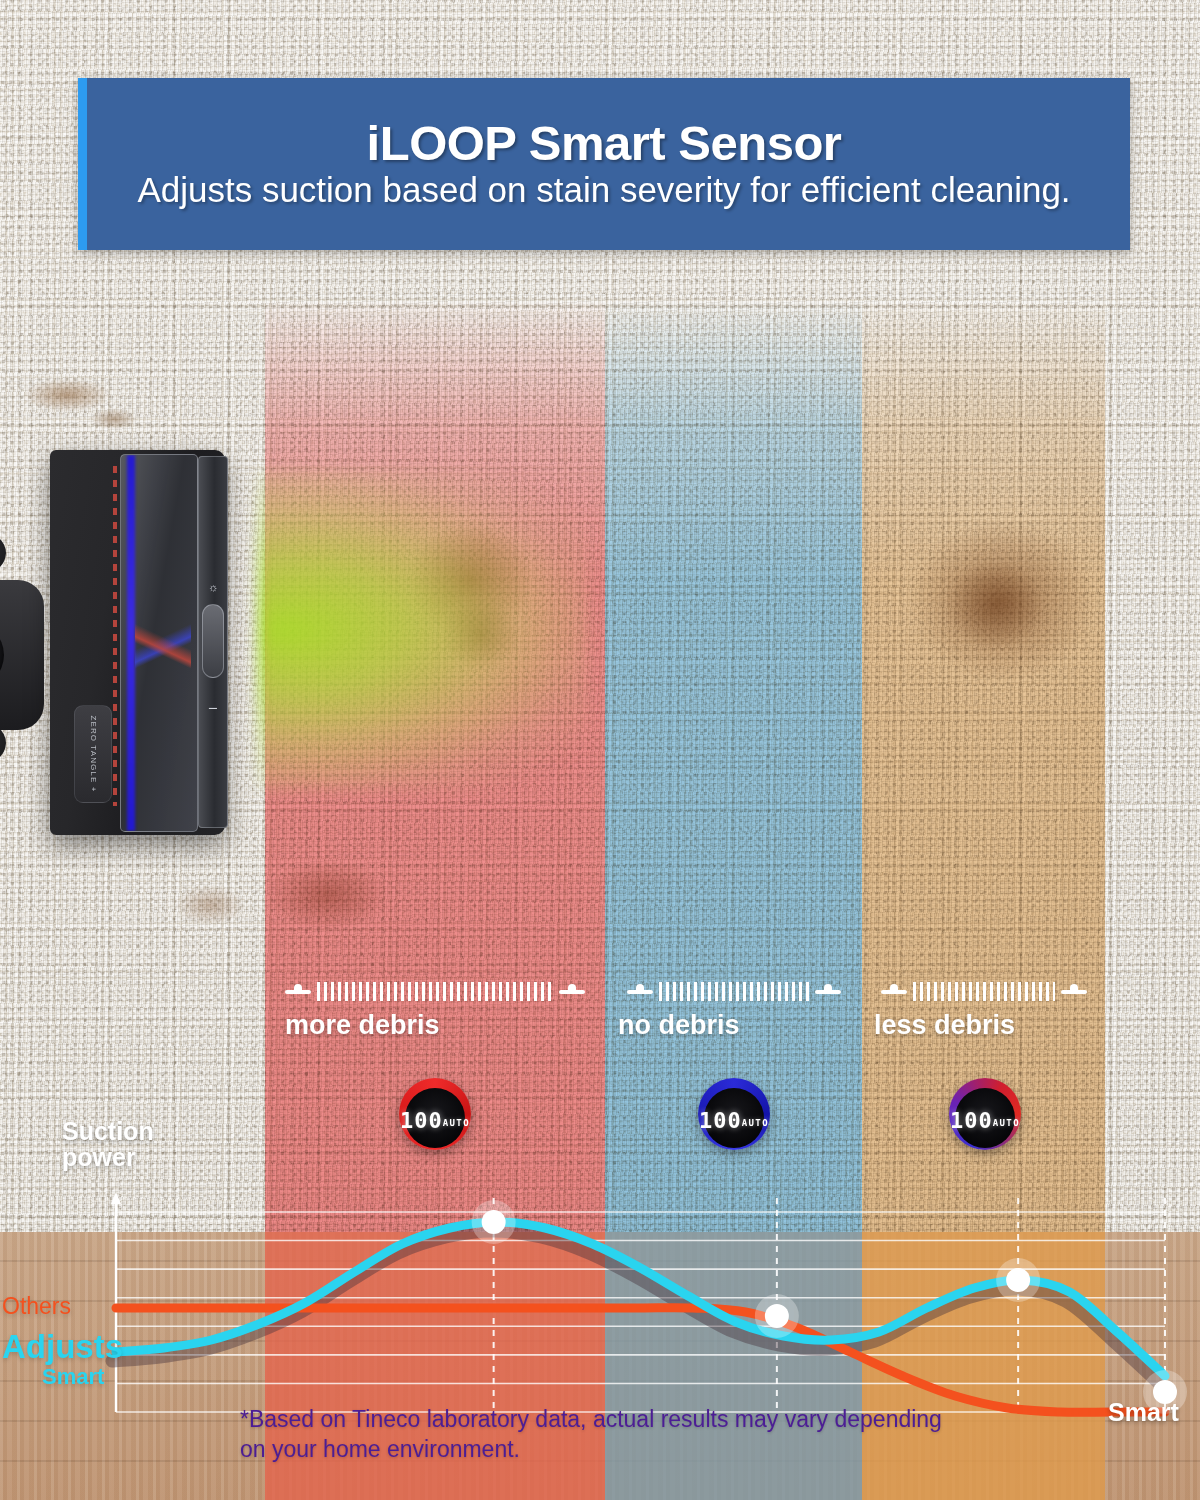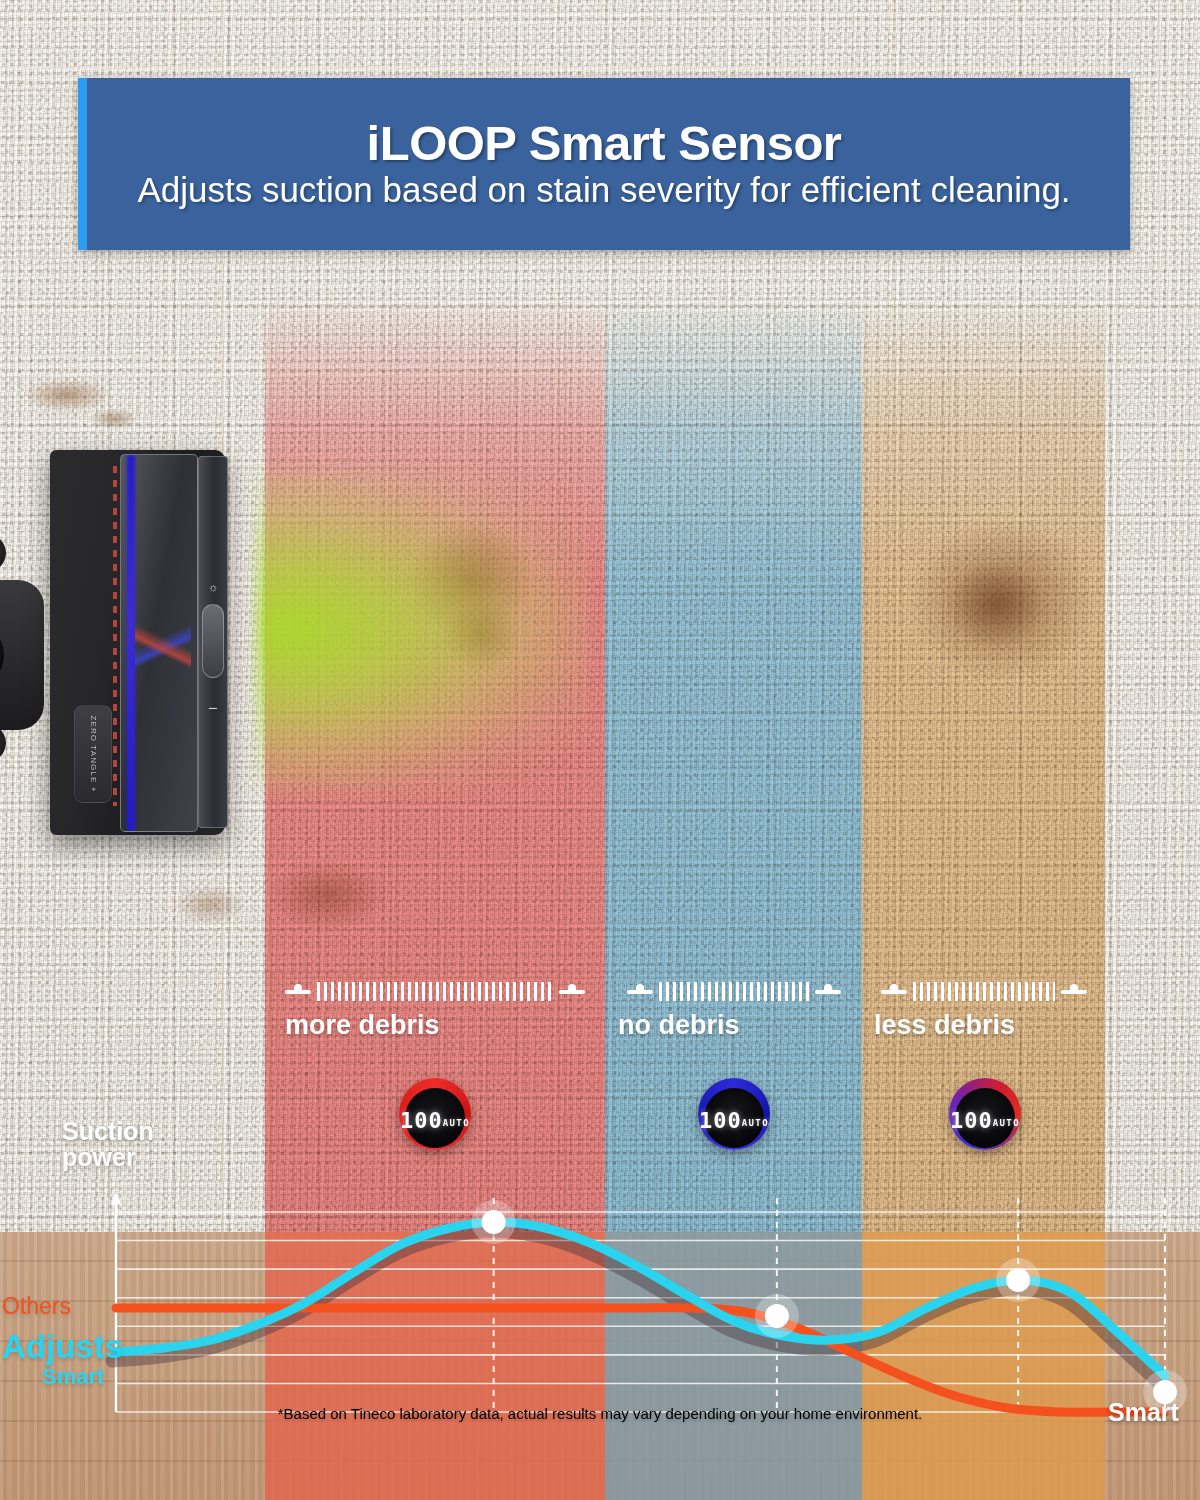--- a/index.html
+++ b/index.html
@@ -232,21 +232,21 @@
     color:#2ad4ef; text-shadow:0 2px 4px rgba(0,0,0,.18);
   }
   #lbl-smart {
     position:absolute; left:42px; top:214px; font-size:22px; font-weight:bold;
     color:#2ad4ef; text-shadow:0 2px 4px rgba(0,0,0,.18);
   }
 
   
   #footnote {
     position:absolute; left:240px; top:1404px; width:720px;
-    text-align:center; color:#000000; font-size:15px; line-height:1.32;
+    text-align:left; color:#4c1d95; font-size:23px; line-height:1.32;
     text-shadow:0 1px 3px rgba(0,0,0,.22);
   }
 </style>
 </head>
 <body>
 
 <div id="stage">
 
   <div class="carpet"></div>
   <div class="wood"></div>

